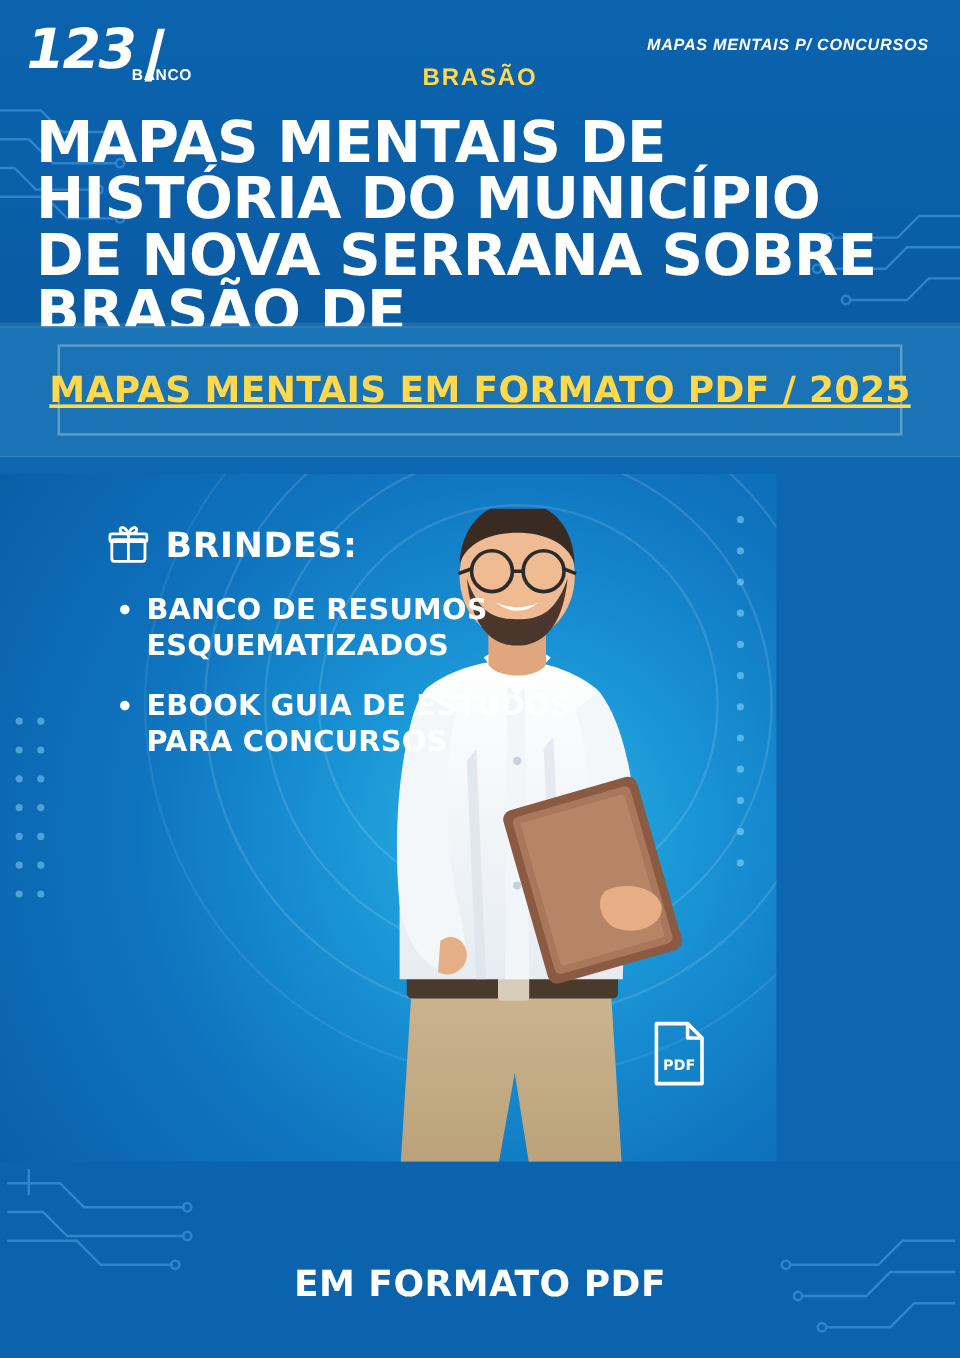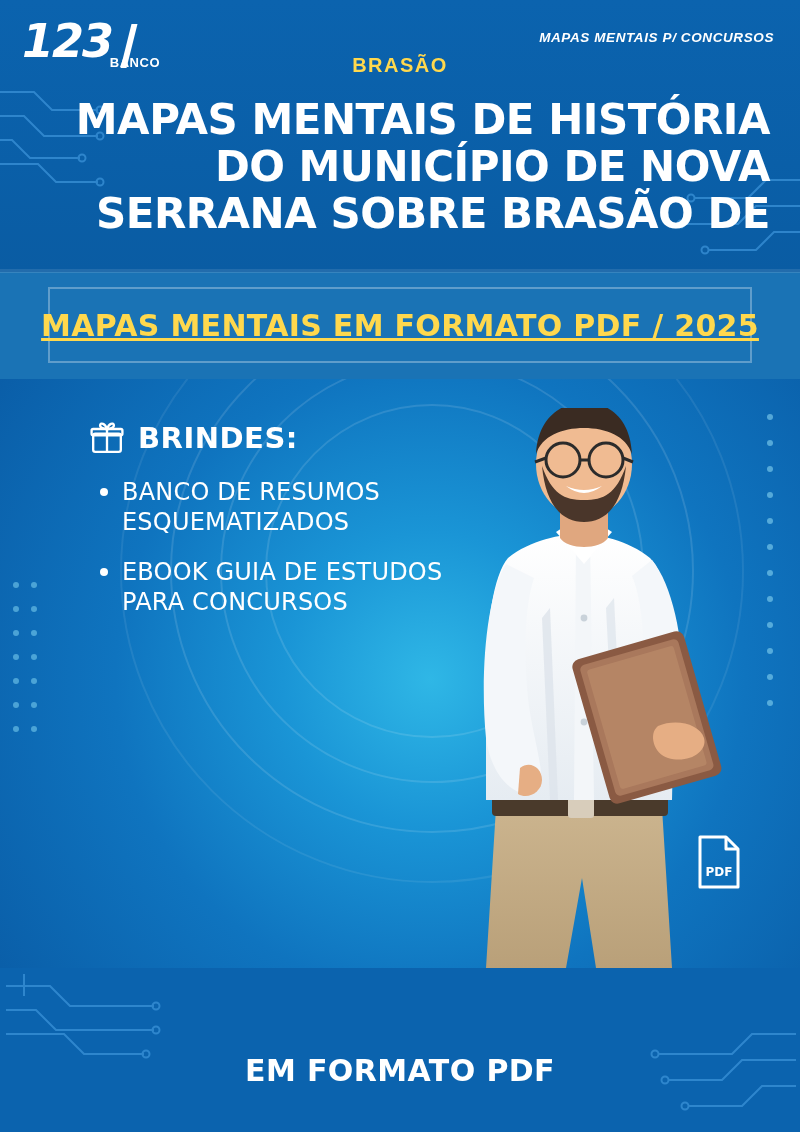--- a/index.html
+++ b/index.html
@@ -101,24 +101,24 @@
     font-weight: 700;
     color: #ffd84d;
     letter-spacing: 1.5px;
   }
 
   .main-title {
     position: absolute;
     top: 96px;
     left: 30px;
     width: 740px;
-    text-align: right;
-    font-family: "DejaVu Sans", sans-serif;
-    font-weight: 700;
-    font-size: 42px;
+    text-align: left;
+    font-family: "DejaVu Sans", sans-serif;
+    font-weight: 700;
+    font-size: 48px;
     line-height: 47px;
     color: #ffffff;
     letter-spacing: -0.5px;
     text-transform: uppercase;
   }
 
   
   .subtitle-band {
     position: absolute;
     top: 272px; left: 0;
@@ -146,22 +146,22 @@
     color: #ffd84d;
     letter-spacing: .3px;
     text-align: center;
     white-space: nowrap;
     text-decoration: underline;
   }
 
   
   .body-area {
     position: absolute;
-    top: 379px; left: 0;
-    width: 800px;
+    top: 395px; left: 0;
+    width: 647px;
     height: 589px;
     background:
       radial-gradient(circle at 430px 300px, #2fb7e6 0%, #1a95d6 28%, #0f74bf 60%, #0a5ea8 100%);
     overflow: hidden;
   }
   .ring {
     position: absolute;
     border-radius: 50%;
     border: 2px solid rgba(255,255,255,0.12);
   }
@@ -192,21 +192,21 @@
     top: 98px;
     left: 96px;
     width: 360px;
     margin: 0;
     padding: 0 0 0 26px;
     list-style: none;
   }
   .brindes-list li {
     position: relative;
     font-family: "DejaVu Sans", sans-serif;
-    font-weight: 400;
+    font-weight: 700;
     font-size: 24px;
     line-height: 30px;
     color: #ffffff;
     margin-bottom: 20px;
     letter-spacing: .2px;
     text-transform: uppercase;
   }
   .brindes-list li::before {
     content: "";
     position: absolute;

